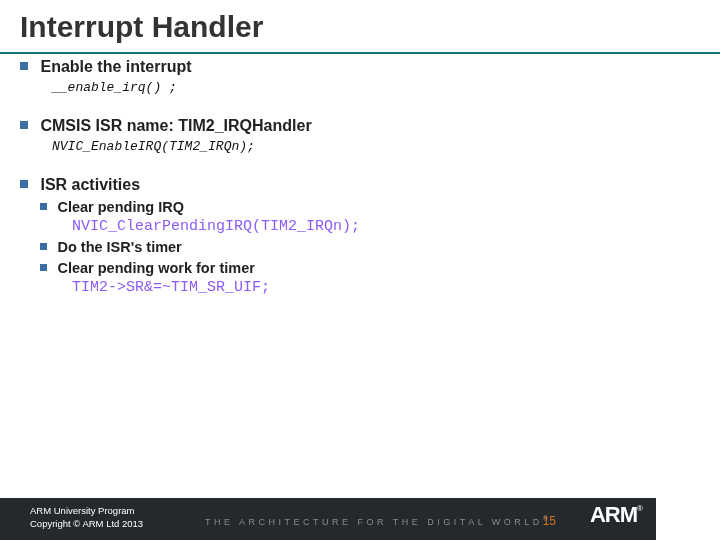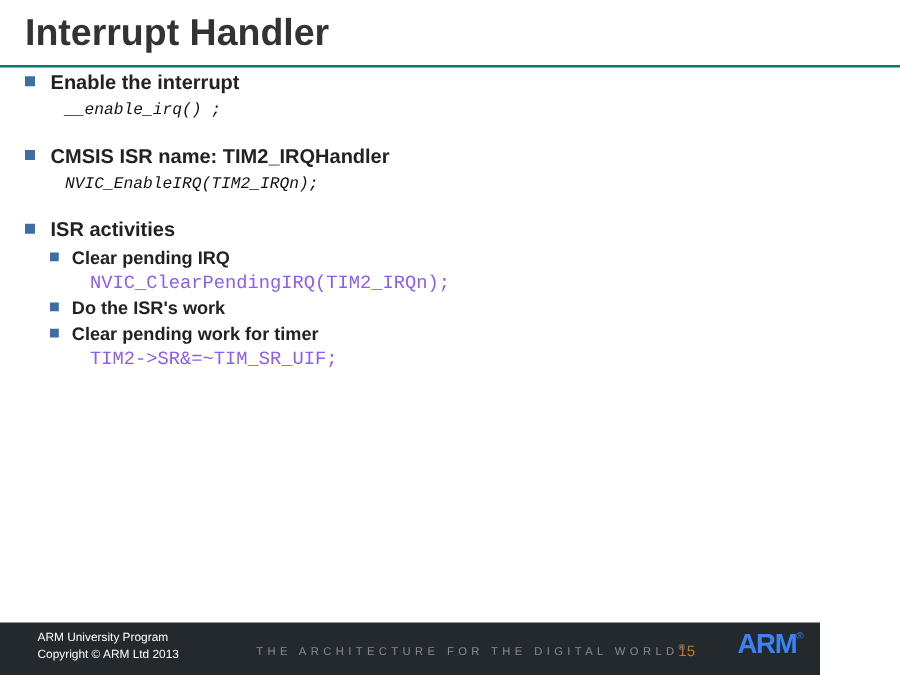--- a/index.html
+++ b/index.html
@@ -103,21 +103,21 @@
     position: absolute;
     right: 100px;
     top: 16px;
     color: #d2711c;
     font-size: 12px;
   }
   .arm-logo {
     position: absolute;
     right: 14px;
     top: 4px;
-    color: #3b82f6;
+    color: #ffffff;
     font-weight: bold;
     font-size: 22px;
     font-family: Arial, sans-serif;
     letter-spacing: -1px;
   }
   .arm-logo .reg2 {
     font-size: 8px;
     vertical-align: top;
     position: relative;
     top: 2px;
@@ -155,21 +155,21 @@
     </div>
 
     <div class="lvl2-row">
       <span class="bullet-sq small"></span>
       <span class="lvl2-text">Clear pending IRQ</span>
     </div>
     <div class="code2">NVIC_ClearPendingIRQ(TIM2_IRQn);</div>
 
     <div class="lvl2-row">
       <span class="bullet-sq small"></span>
-      <span class="lvl2-text">Do the ISR's work</span>
+      <span class="lvl2-text">Do the ISR's timer</span>
     </div>
 
     <div class="lvl2-row">
       <span class="bullet-sq small"></span>
       <span class="lvl2-text">Clear pending work for timer</span>
     </div>
     <div class="code2">TIM2-&gt;SR&amp;=~TIM_SR_UIF;</div>
   </div>
 
 </div>

